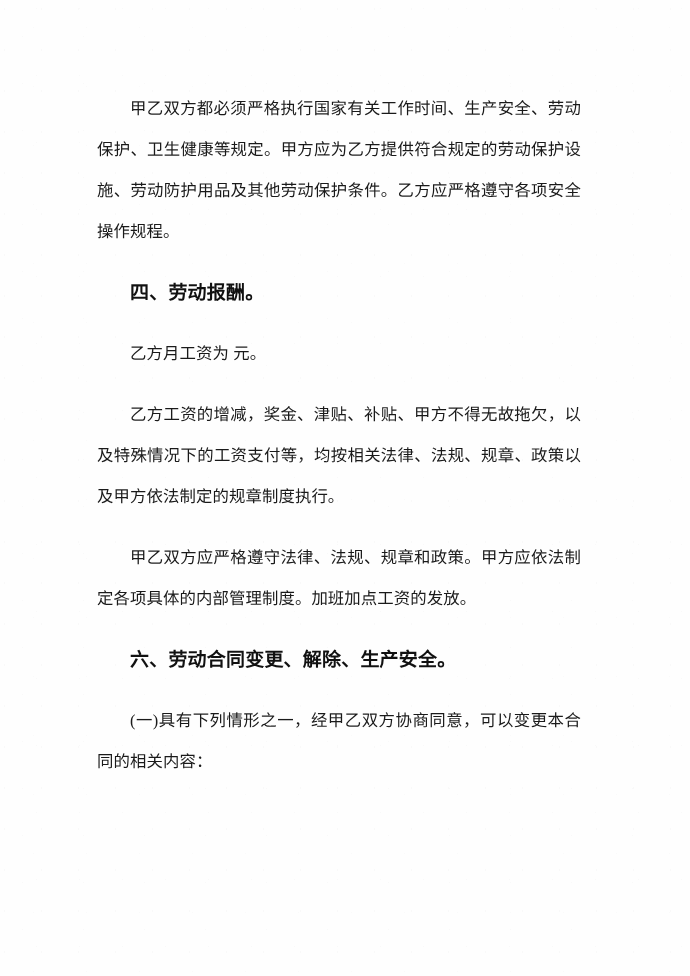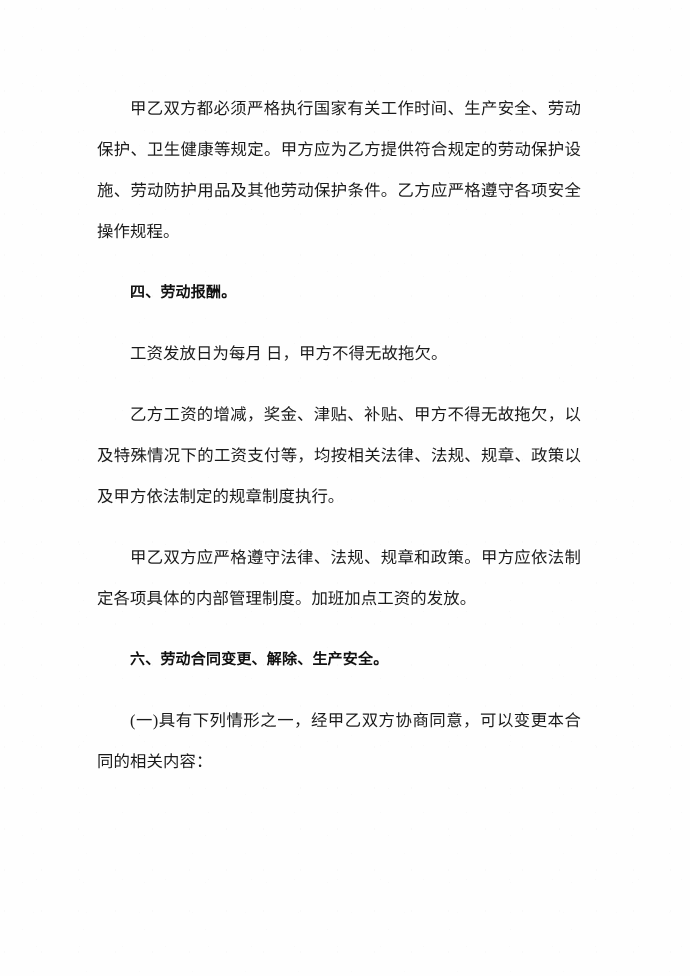--- a/index.html
+++ b/index.html
@@ -41,21 +41,21 @@
     text-justify: inter-ideograph;
     letter-spacing: 0.1px;
     text-indent: 33px;
     font-weight: normal;
     white-space: normal;
     word-break: break-all;
   }
 
   .heading {
     margin: 0 0 20px 0;
-    font-size: 15px;
+    font-size: 19px;
     line-height: 41px;
     color: #111111;
     font-weight: bold;
     text-indent: 33px;
     letter-spacing: 0.2px;
   }
 
   
   .scan-noise {
     position: absolute;
@@ -74,21 +74,21 @@
 </head>
 <body>
 
 <div class="page">
 
   <div class="scan-noise"></div>
 
   <div class="doc-body">
     <p class="para">甲乙双方都必须严格执行国家有关工作时间、生产安全、劳动保护、卫生健康等规定。甲方应为乙方提供符合规定的劳动保护设施、劳动防护用品及其他劳动保护条件。乙方应严格遵守各项安全操作规程。</p>
     <p class="heading">四、劳动报酬。</p>
-    <p class="para">工资发放日为每月 日，甲方不得无故拖欠。</p>
+    <p class="para">乙方月工资为 元。</p>
     <p class="para">乙方工资的增减，奖金、津贴、补贴、甲方不得无故拖欠，以及特殊情况下的工资支付等，均按相关法律、法规、规章、政策以及甲方依法制定的规章制度执行。</p>
     <p class="para">甲乙双方应严格遵守法律、法规、规章和政策。甲方应依法制定各项具体的内部管理制度。加班加点工资的发放。</p>
     <p class="heading">六、劳动合同变更、解除、生产安全。</p>
     <p class="para">(一)具有下列情形之一，经甲乙双方协商同意，可以变更本合同的相关内容：</p>
 
   </div>
 
 </div>
 
 </body></html>

